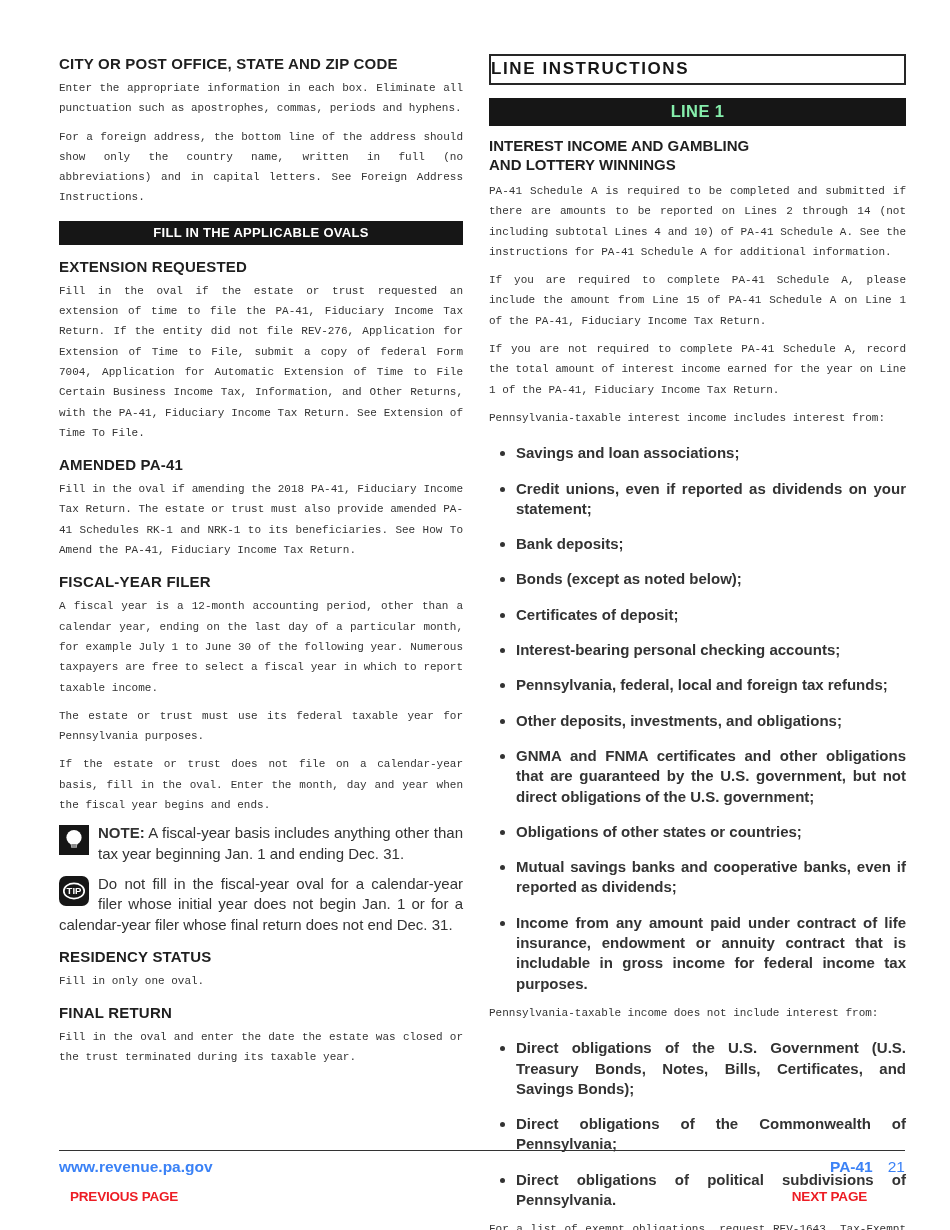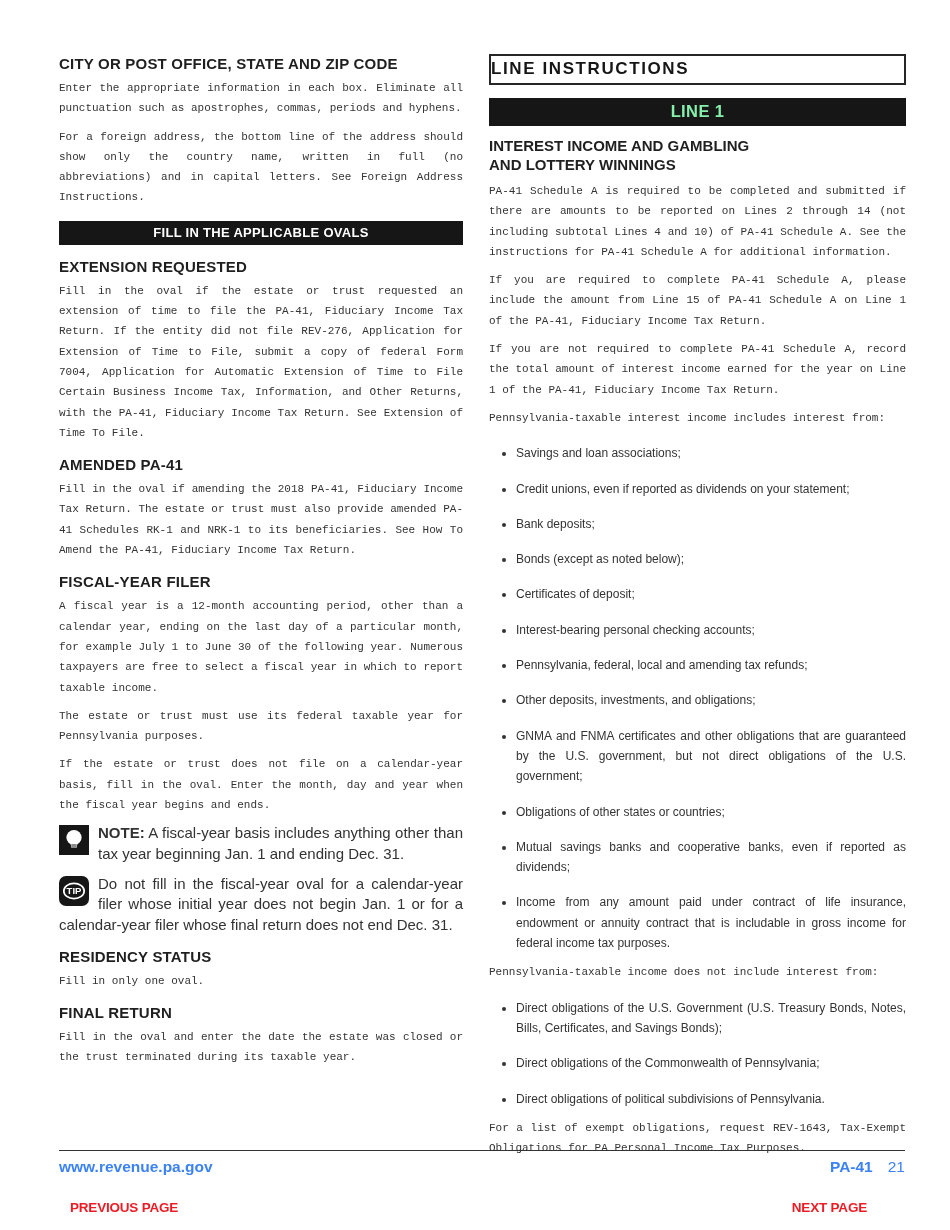--- a/index.html
+++ b/index.html
@@ -12,32 +12,32 @@
   .col-left > h3.sec:first-child{margin-top:3px;}
   p.body{font-size:11px;line-height:20.3px;text-align:justify;margin:0 0 8px;font-family:Liberation Mono, monospace;}
   .banner{background:#161616;color:#fff;font-weight:bold;font-size:13px;text-align:center;
           padding:4px 0 5px;margin:13px 0 10px;letter-spacing:.3px;}
   .box-title{border:2px solid #262626;color:#161616;font-weight:bold;font-size:17px;
              letter-spacing:1.6px;padding:3px 0 4px;margin:2px 0 13px;}
   .line-banner{background:#161616;color:#86efac;font-weight:bold;font-size:16.5px;text-align:center;
                padding:4px 0 5px;margin:0 0 10px;letter-spacing:.4px;}
   h4.sub{font-size:15px;font-weight:bold;color:#1f1f1f;margin:0 0 7px;line-height:19px;white-space:pre-line;}
   ul.blist{margin:3px 0 9px;padding-left:27px;}
-  ul.blist li{font-size:12px;line-height:20.3px;text-align:justify;margin:15px 0 6px;}
+  ul.blist li{font-size:15px;line-height:20.3px;text-align:justify;margin:15px 0 6px;font-weight:bold;}
   .callout{margin:8px 0 10px;font-size:15px;line-height:20.3px;text-align:justify;}
   .callout .icon-box{float:left;width:30px;height:30px;margin:2px 9px 2px 0;}
   .callout svg{display:block;}
   .b{font-weight:bold;}
   .footer{position:absolute;left:59px;width:846px;top:1150px;}
   .footer-rule{border-top:1.6px solid #333;height:0;margin-bottom:7px;}
   .footer-row{display:flex;justify-content:space-between;align-items:baseline;
               font-size:15.5px;font-weight:bold;color:#3b82f6;}
   .form-id-wrap{display:flex;align-items:baseline;}
   .page-num{font-weight:normal;margin-left:15px;}
-  .links-row{display:flex;justify-content:space-between;margin-top:24px;padding:0 38px 0 11px;
+  .links-row{display:flex;justify-content:space-between;margin-top:13px;padding:0 38px 0 11px;
              font-size:13.5px;font-weight:bold;color:#ed1c24;letter-spacing:-.2px;align-items:flex-end;}
   .link{cursor:pointer;}
 </style>
 </head>
 <body>
 
 <div class="page">
 
   <div class="col col-left">
     <h3 class="sec">CITY OR POST OFFICE, STATE AND ZIP CODE</h3>
@@ -98,21 +98,21 @@
     <p class="body">If you are not required to complete PA-41 Schedule A, record the total amount of interest income earned for the year on Line 1 of the PA-41, Fiduciary Income Tax Return.</p>
 
     <p class="body">Pennsylvania-taxable interest income includes interest from:</p>
     <ul class="blist">
       <li>Savings and loan associations;</li>
       <li>Credit unions, even if reported as dividends on your statement;</li>
       <li>Bank deposits;</li>
       <li>Bonds (except as noted below);</li>
       <li>Certificates of deposit;</li>
       <li>Interest-bearing personal checking accounts;</li>
-      <li>Pennsylvania, federal, local and amending tax refunds;</li>
+      <li>Pennsylvania, federal, local and foreign tax refunds;</li>
       <li>Other deposits, investments, and obligations;</li>
       <li>GNMA and FNMA certificates and other obligations that are guaranteed by the U.S. government, but not direct obligations of the U.S. government;</li>
       <li>Obligations of other states or countries;</li>
       <li>Mutual savings banks and cooperative banks, even if reported as dividends;</li>
       <li>Income from any amount paid under contract of life insurance, endowment or annuity contract that is includable in gross income for federal income tax purposes.</li>
     </ul>
 
     <p class="body">Pennsylvania-taxable income does not include interest from:</p>
     <ul class="blist">
       <li>Direct obligations of the U.S. Government (U.S. Treasury Bonds, Notes, Bills, Certificates, and Savings Bonds);</li>

